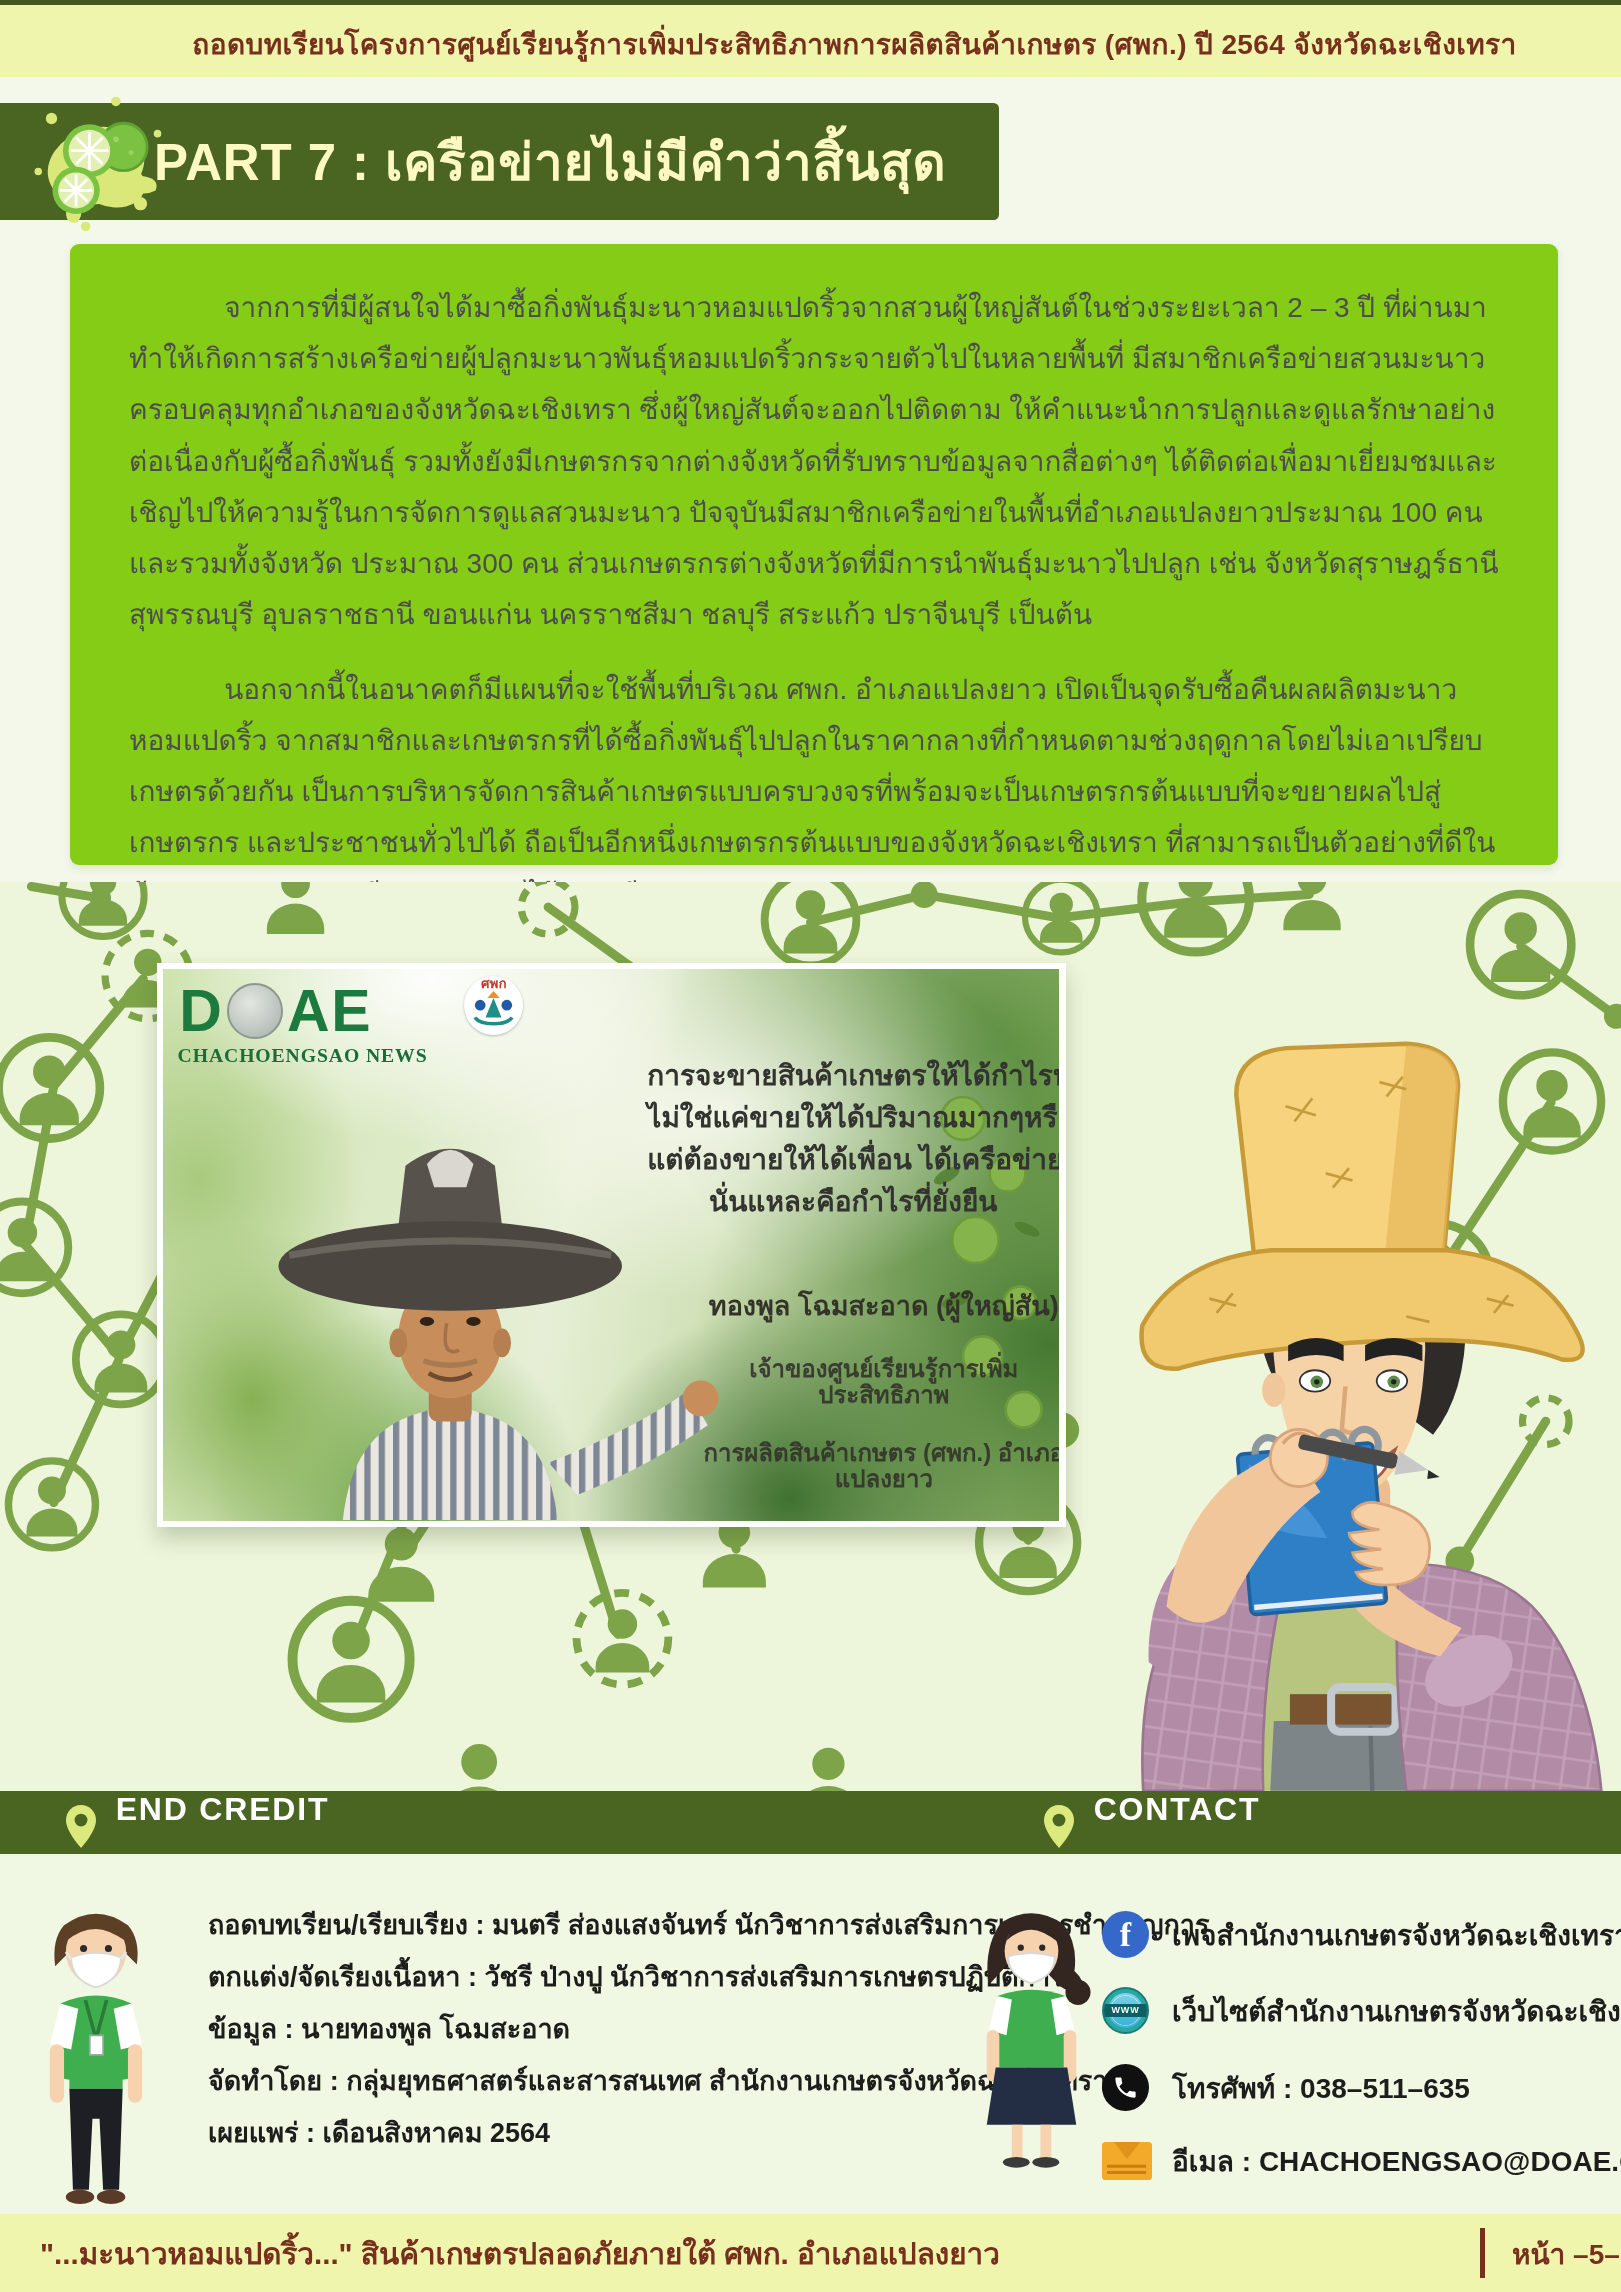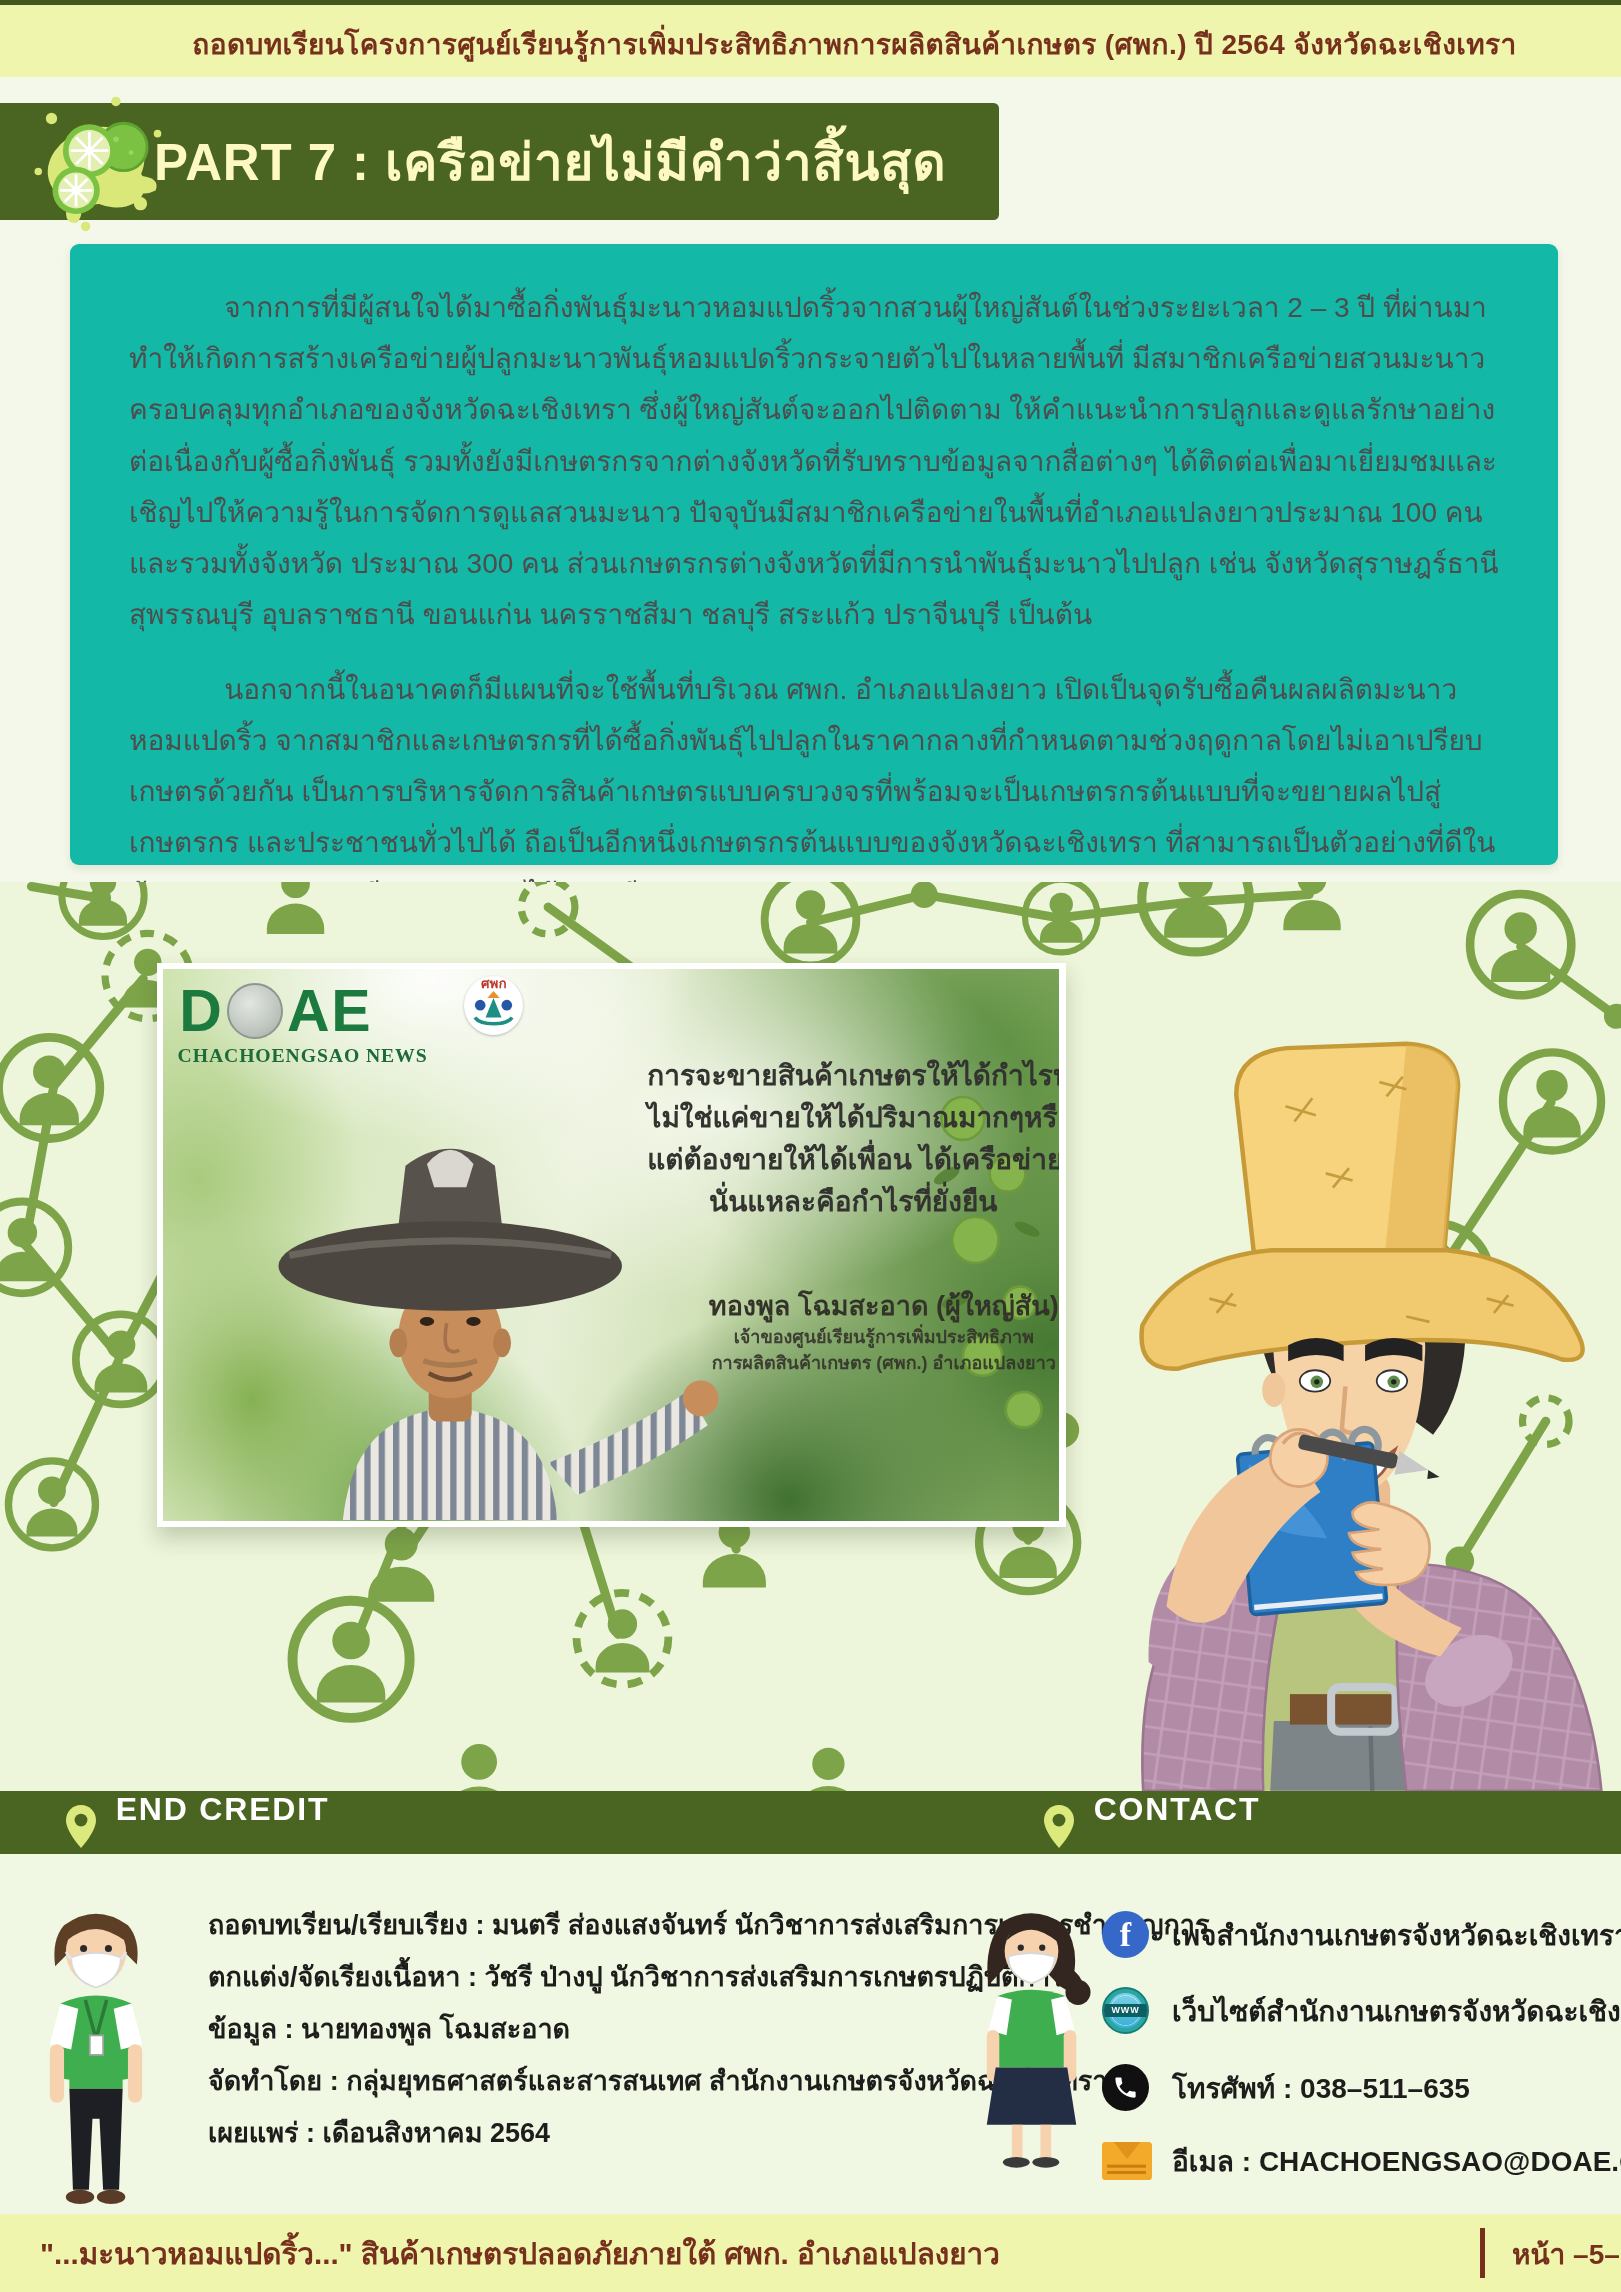--- a/index.html
+++ b/index.html
@@ -16,21 +16,21 @@
   .top-bar .title{color:#76301c;font-size:28px;font-weight:bold;letter-spacing:0.4px;}
 
   
   .part-section{left:0;top:77px;width:1621px;height:805px;background:#f3f8ea;}
   .part-banner{position:absolute;left:0;top:26px;width:999px;height:117px;background:#4a6421;border-radius:0 5.4px 5.4px 0;}
   .lime-icon{position:absolute;left:25px;top:-10.7px;width:142px;height:142px;}
   .part-banner .label{position:absolute;left:154px;top:0;height:117px;display:flex;align-items:center;
     color:#fef9c3;font-size:51px;font-weight:bold;letter-spacing:0.9px;}
 
   
-  .content-card{position:absolute;left:70px;top:167px;width:1488px;height:621px;background:#14b8a6;
+  .content-card{position:absolute;left:70px;top:167px;width:1488px;height:621px;background:#84cc16;
     border-radius:9px;box-shadow:0 3.6px 9px rgba(90,110,60,.12);box-sizing:border-box;padding:38px 59px 0 59px;}
   .content-card p{margin:0 0 23px 0;color:#4d4d4d;font-size:28px;line-height:1.83;text-indent:3.4em;}
 
   
   .network-section{left:0;top:882px;width:1621px;height:909px;background:#edf5da;}
   .network-svg{position:absolute;left:0;top:0;width:1621px;height:909px;}
 
   
   .photo-card{position:absolute;left:157px;top:81px;width:909px;height:564px;background:#ffffff;
     padding:6.3px;box-sizing:border-box;box-shadow:0 10.7px 19.7px rgba(60,80,40,.25);}
@@ -52,21 +52,21 @@
   .doae-sub{position:absolute;left:14.3px;top:75px;color:#1d6b38;font-size:19.7px;font-weight:bold;
     font-family:"Liberation Serif","DejaVu Serif",serif;letter-spacing:0.9px;}
   .sapok-badge{position:absolute;left:301px;top:7.2px;width:59px;height:59px;border-radius:50%;background:#ffffff;
     box-shadow:0 0.9px 2.7px rgba(0,0,0,.25);text-align:center;overflow:hidden;}
   .sapok-badge .t{color:#c0392b;font-size:13.4px;font-weight:bold;line-height:1;margin-top:1px;}
   .quote{position:absolute;left:484px;top:86px;width:412px;text-align:center;color:#333330;
     font-size:28px;font-weight:bold;}
   .quote .q{height:42px;line-height:42px;white-space:nowrap;}
   .photo-attr{position:absolute;left:537px;top:319px;width:367px;text-align:center;color:#33332a;}
   .photo-attr .name{font-size:27px;font-weight:bold;line-height:36px;}
-  .photo-attr .role{font-size:18px;font-weight:bold;line-height:26px;opacity:.9;}
+  .photo-attr .role{font-size:24px;font-weight:bold;line-height:26px;opacity:.9;margin-top:32px;}
 
   
   .credit-bar{left:0;top:1791px;width:1621px;height:63px;background:#4a6421;}
   .bar-item{position:absolute;top:0;height:60px;display:flex;align-items:flex-start;gap:19.7px;}
   .bar-item .pin{width:30px;height:45px;margin-top:12.5px;}
   .bar-label{color:#ffffff;font-size:32px;font-weight:bold;letter-spacing:1.8px;}
 
   
   .credits-section{left:0;top:1854px;width:1621px;height:360px;background:#f0f7e2;}
   .credit-line{position:absolute;left:208px;height:43px;line-height:43px;color:#1d1d1b;

